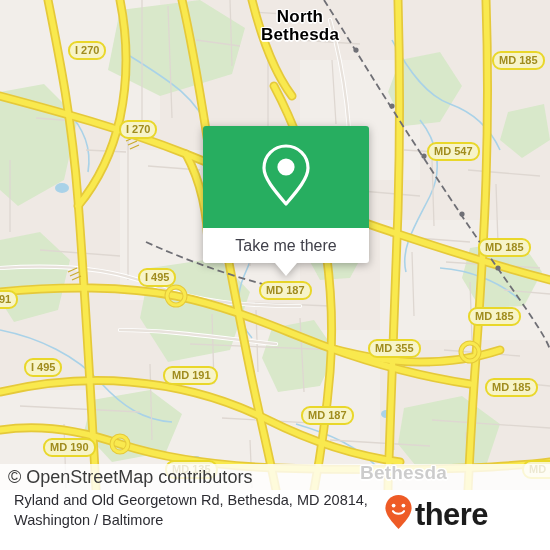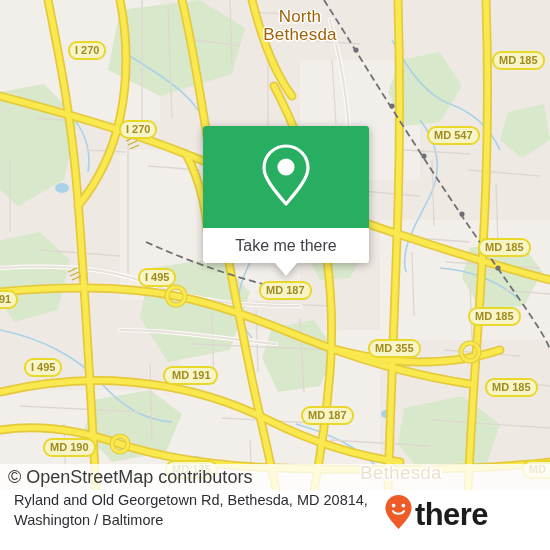--- a/index.html
+++ b/index.html
@@ -30,23 +30,23 @@
   }
   #map-svg {
     position: absolute;
     left: 0;
     top: 0;
   }
 
   
   .place-label {
     position: absolute;
-    color: #a16207;
-    font-family: "Liberation Sans", sans-serif;
-    font-weight: normal;
+    color: #000000;
+    font-family: "Liberation Sans", sans-serif;
+    font-weight: bold;
     letter-spacing: .2px;
     text-align: center;
     line-height: 1.05;
     white-space: pre;
     text-shadow:
       1.5px 0 0 rgba(255,255,255,.85), -1.5px 0 0 rgba(255,255,255,.85),
       0 1.5px 0 rgba(255,255,255,.85), 0 -1.5px 0 rgba(255,255,255,.85),
       1px 1px 0 rgba(255,255,255,.85), -1px -1px 0 rgba(255,255,255,.85),
       1px -1px 0 rgba(255,255,255,.85), -1px 1px 0 rgba(255,255,255,.85);
     pointer-events: none;
@@ -350,21 +350,21 @@
     </svg>
 
     <div class="place-label" style="left:245px; top:8px; width:110px; font-size:17px;">North
 Bethesda</div>
 
     <div class="place-label" style="left:360px; top:463px; width:120px; font-size:19px; text-align:left;">Bethesda</div>
 
     <div class="shield" style="left:68px; top:41px;">I 270</div>
     <div class="shield" style="left:492px; top:51px;">MD 185</div>
     <div class="shield" style="left:119px; top:120px;">I 270</div>
-    <div class="shield" style="left:427px; top:126px;">MD 547</div>
+    <div class="shield" style="left:427px; top:142px;">MD 547</div>
     <div class="shield" style="left:478px; top:238px;">MD 185</div>
     <div class="shield" style="left:138px; top:268px;">I 495</div>
     <div class="shield" style="left:-8px; top:290px;">91</div>
     <div class="shield" style="left:259px; top:281px;">MD 187</div>
     <div class="shield" style="left:468px; top:307px;">MD 185</div>
     <div class="shield" style="left:368px; top:339px;">MD 355</div>
     <div class="shield" style="left:24px; top:358px;">I 495</div>
     <div class="shield" style="left:163px; top:366px;padding-left:7px;">MD 191</div>
     <div class="shield" style="left:485px; top:378px;">MD 185</div>
     <div class="shield" style="left:301px; top:406px;">MD 187</div>

